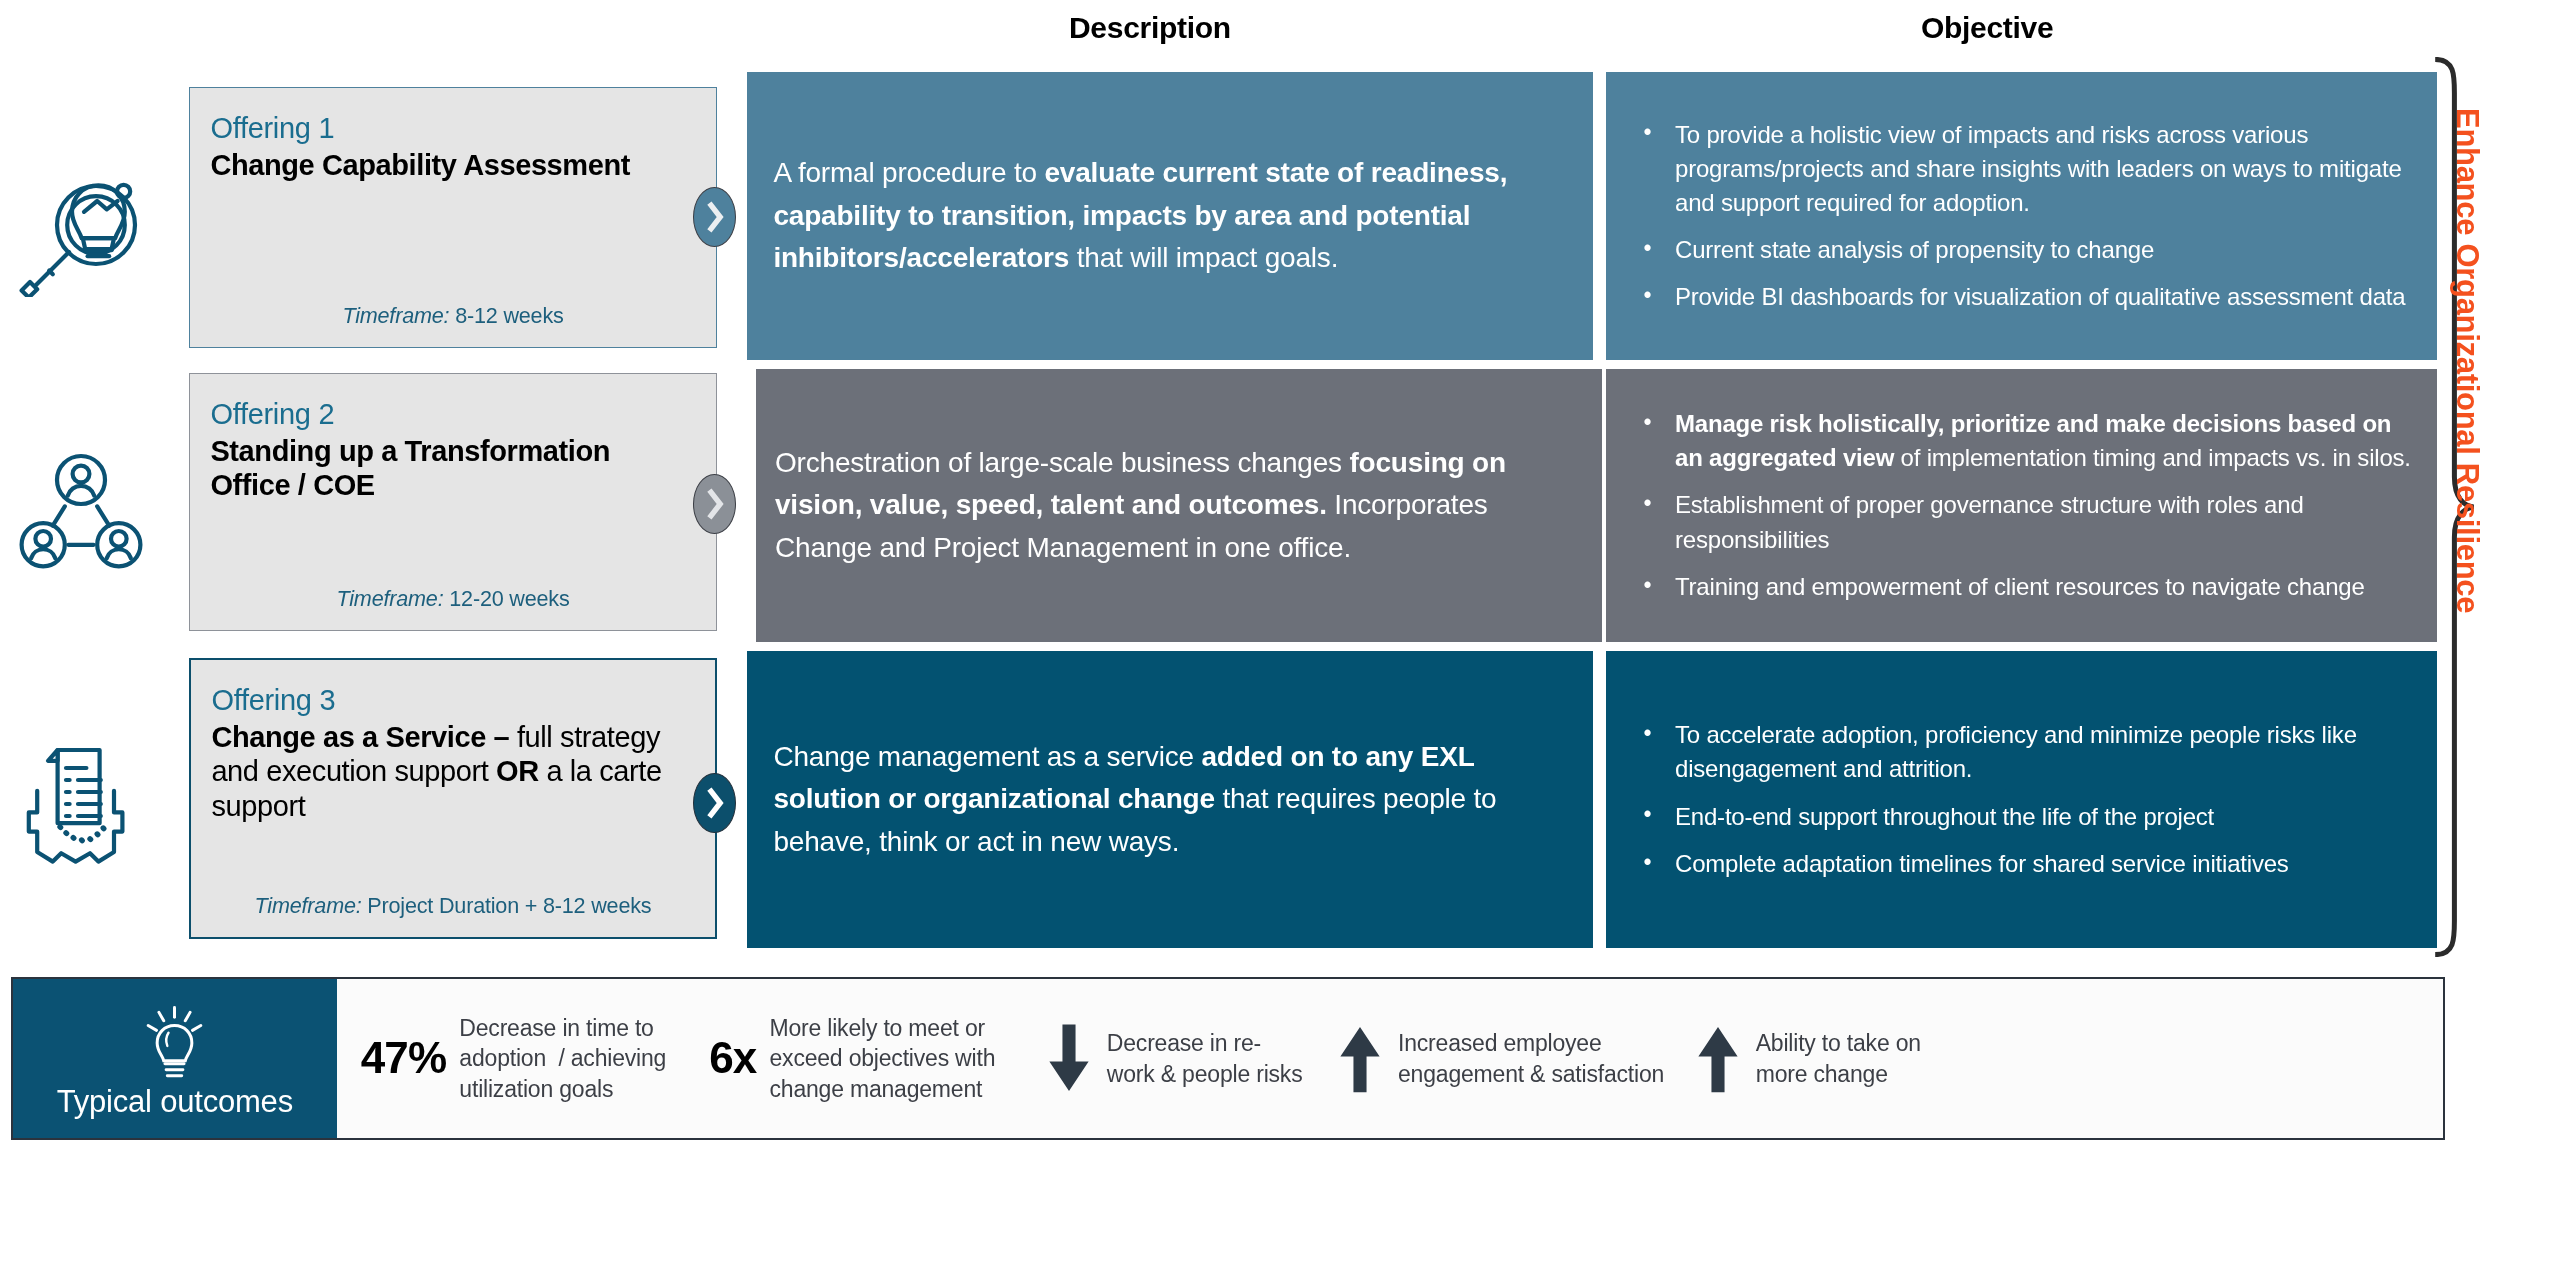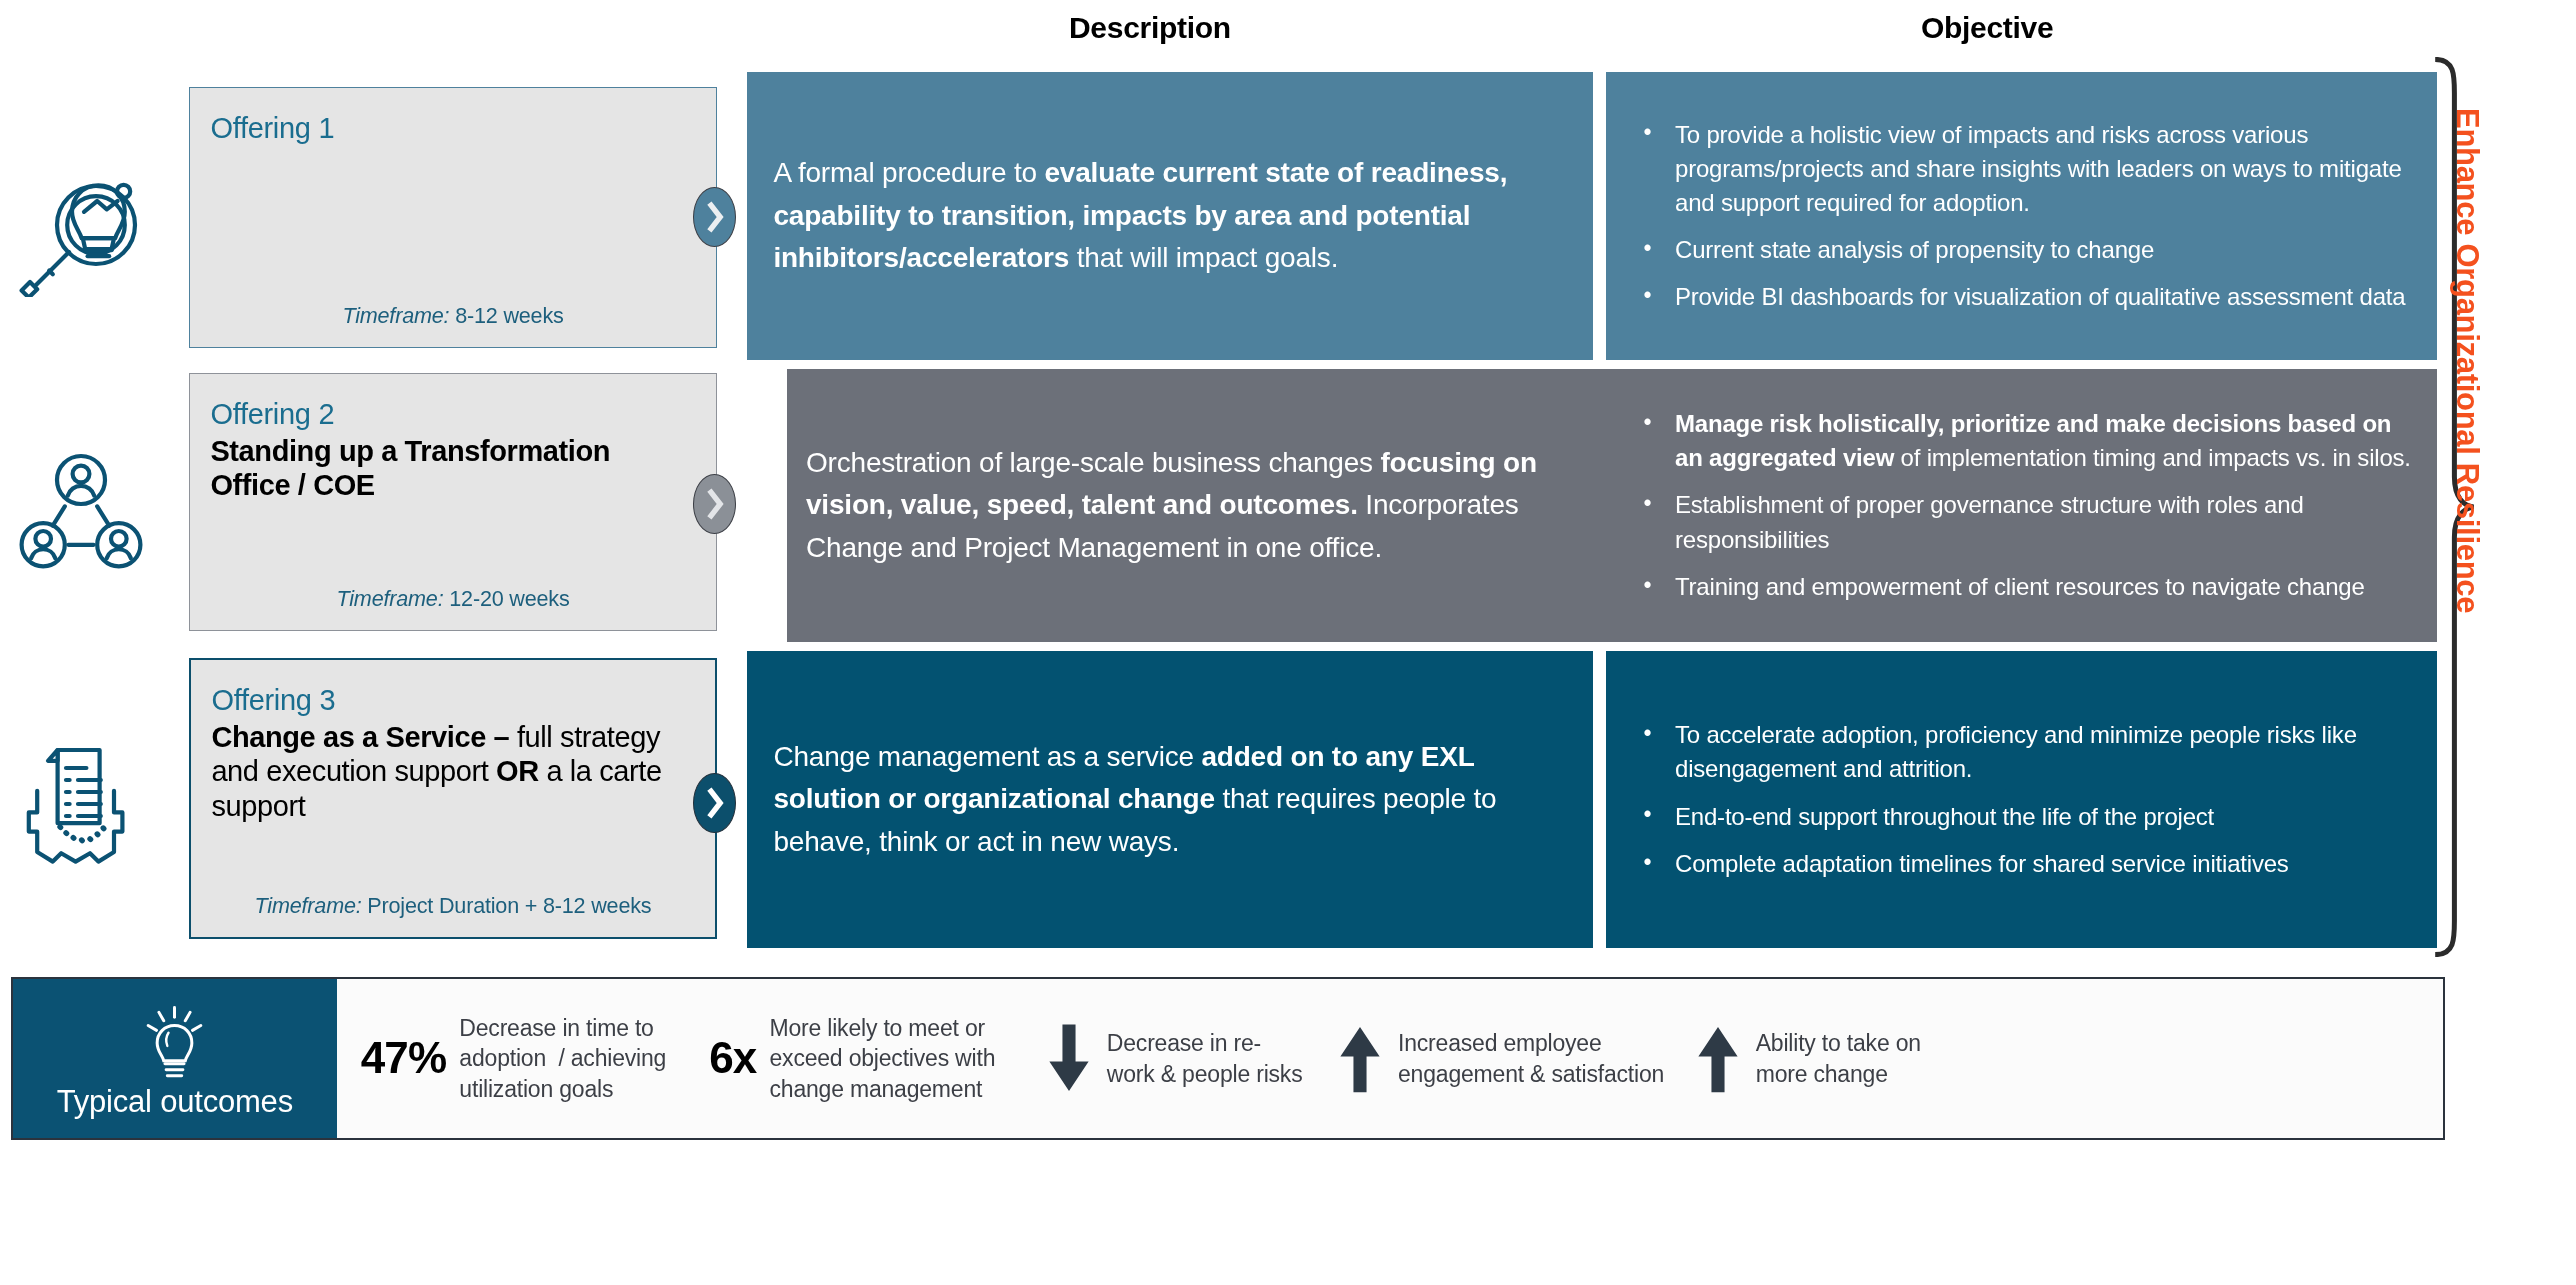--- a/index.html
+++ b/index.html
@@ -213,20 +213,21 @@
       <path d="M118 132 l52 0 l-4 18 l-44 0 z"></path>
       <path d="M122 152 l44 0"></path>
       <path d="M126 162 l36 0"></path>
       <path d="M120 88 l22 -18 l16 14 l18 -14"></path>
       <circle cx="186" cy="54" r="11"></circle>
     </svg>
   </div>
 
   <div class="offering-card card-teal" style="top:87px; height:261px;">
     <div class="offering-label">Offering 1</div>
+    <div class="offering-title">Change Capability Assessment</div>
     <div class="spacer"></div>
     <div class="offering-timeframe"><i>Timeframe:</i><span> 8-12 weeks</span></div>
   </div>
 
   <div class="chevron-badge chev-teal" style="left:693px; top:187px;">
     <svg viewBox="0 0 34 56">
         <polyline points="9,5 27,28 9,51" fill="none" stroke="#eceff1" stroke-width="9" stroke-linejoin="miter"></polyline>
       </svg>
   </div>
 
@@ -265,21 +266,21 @@
     <div class="spacer"></div>
     <div class="offering-timeframe"><i>Timeframe:</i><span> 12-20 weeks</span></div>
   </div>
 
   <div class="chevron-badge chev-gray" style="left:693px; top:474px;">
     <svg viewBox="0 0 34 56">
         <polyline points="9,5 27,28 9,51" fill="none" stroke="#e3e5e8" stroke-width="9" stroke-linejoin="miter"></polyline>
       </svg>
   </div>
 
-  <div class="desc-panel bg-gray" style="left:787px; top:369px; width:846px; height:273px;padding-left:19px;">
+  <div class="desc-panel bg-gray" style="left:756px; top:369px; width:846px; height:273px;padding-left:19px;">
     <div class="desc-text">Orchestration of large-scale business changes <b>focusing on vision, value, speed, talent and outcomes.</b> Incorporates Change and Project Management in one office.</div>
   </div>
 
   <div class="obj-panel bg-gray" style="left:1606px; top:369px; width:831px; height:273px;">
     <ul class="obj-list">
       <li><b>Manage risk holistically, prioritize and make decisions based on an aggregated view</b> of implementation timing and impacts vs. in silos.</li>
       <li>Establishment of proper governance structure with roles and responsibilities</li>
       <li>Training and empowerment of client resources to navigate change</li>
     </ul>
   </div>

